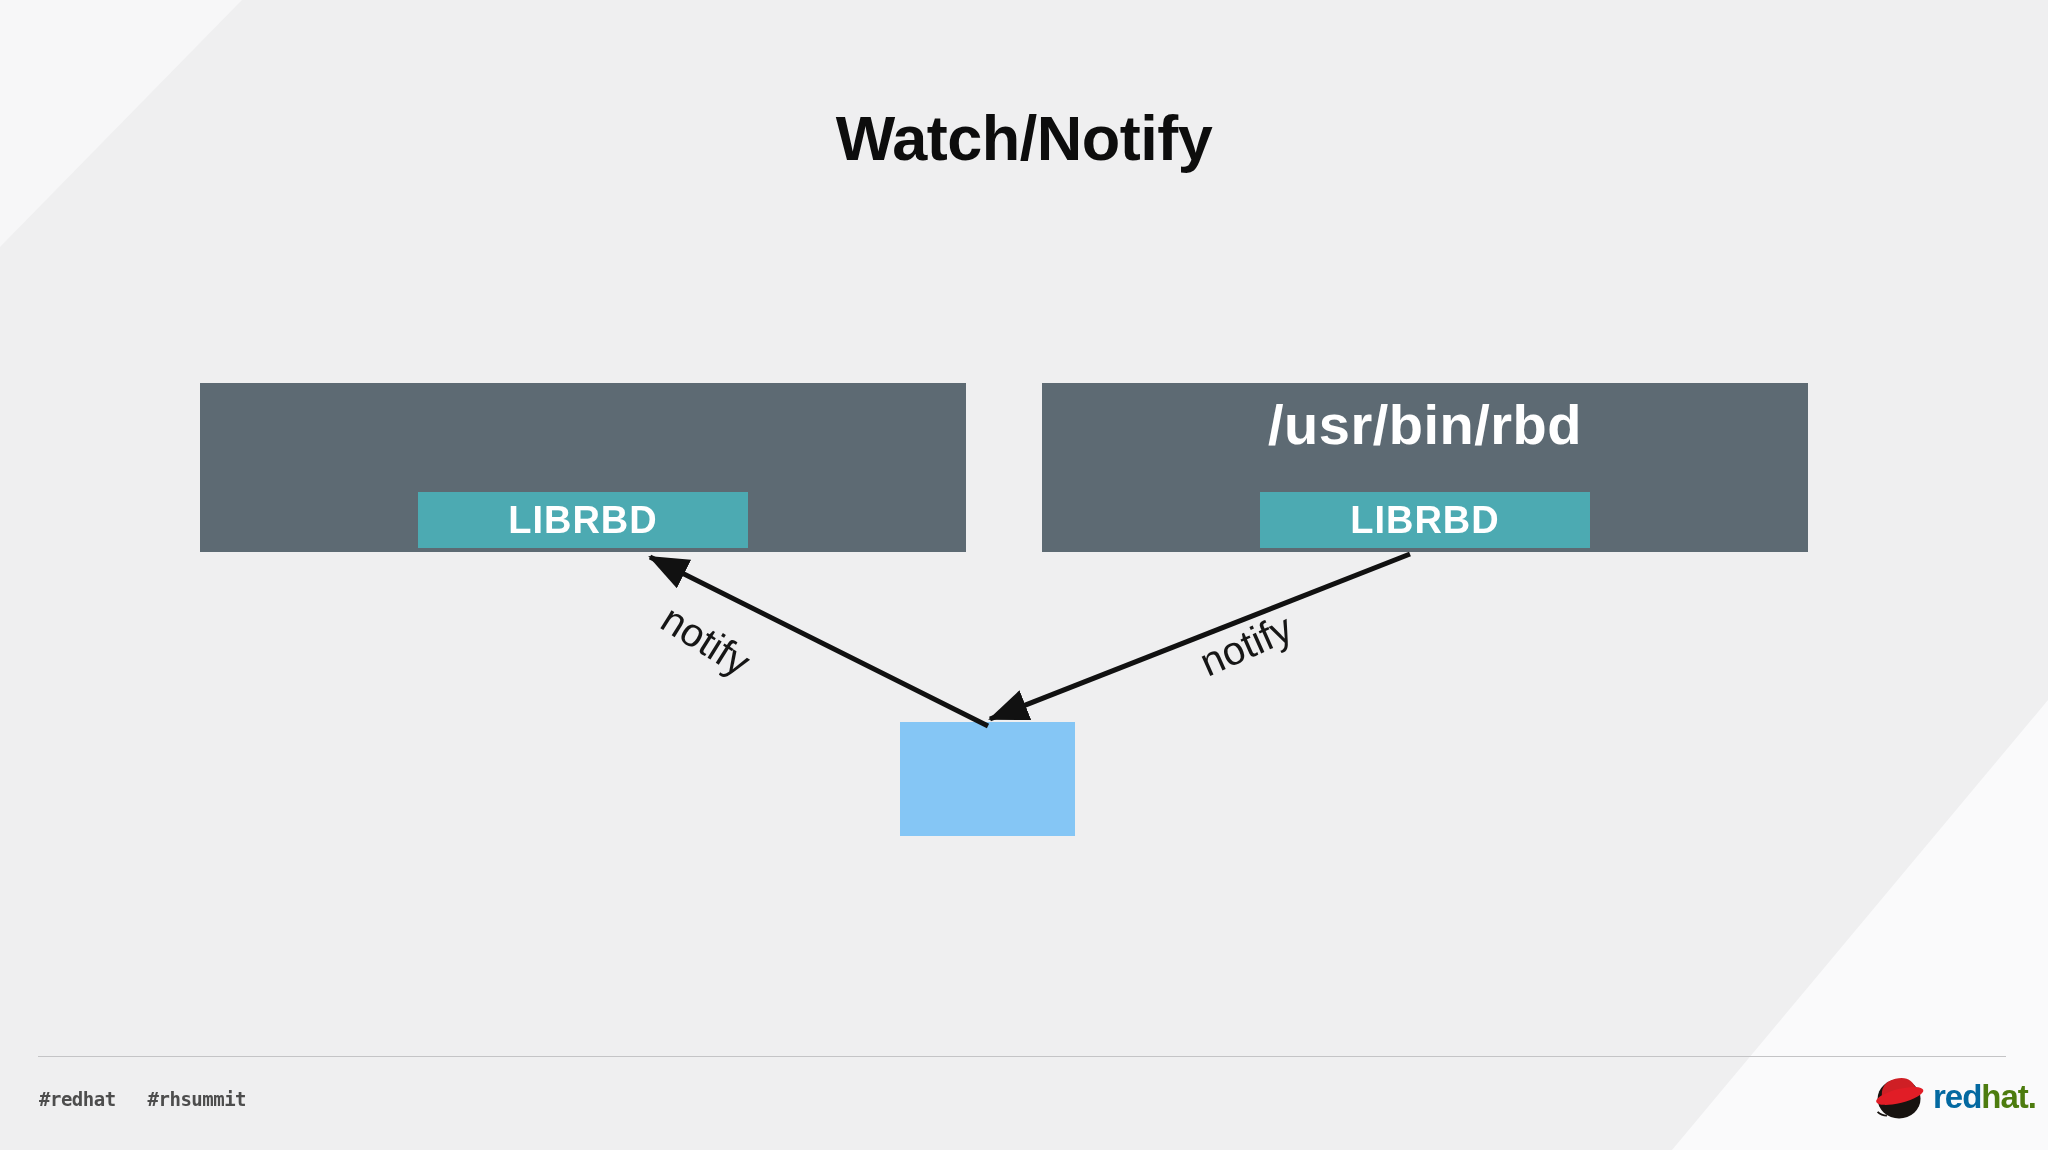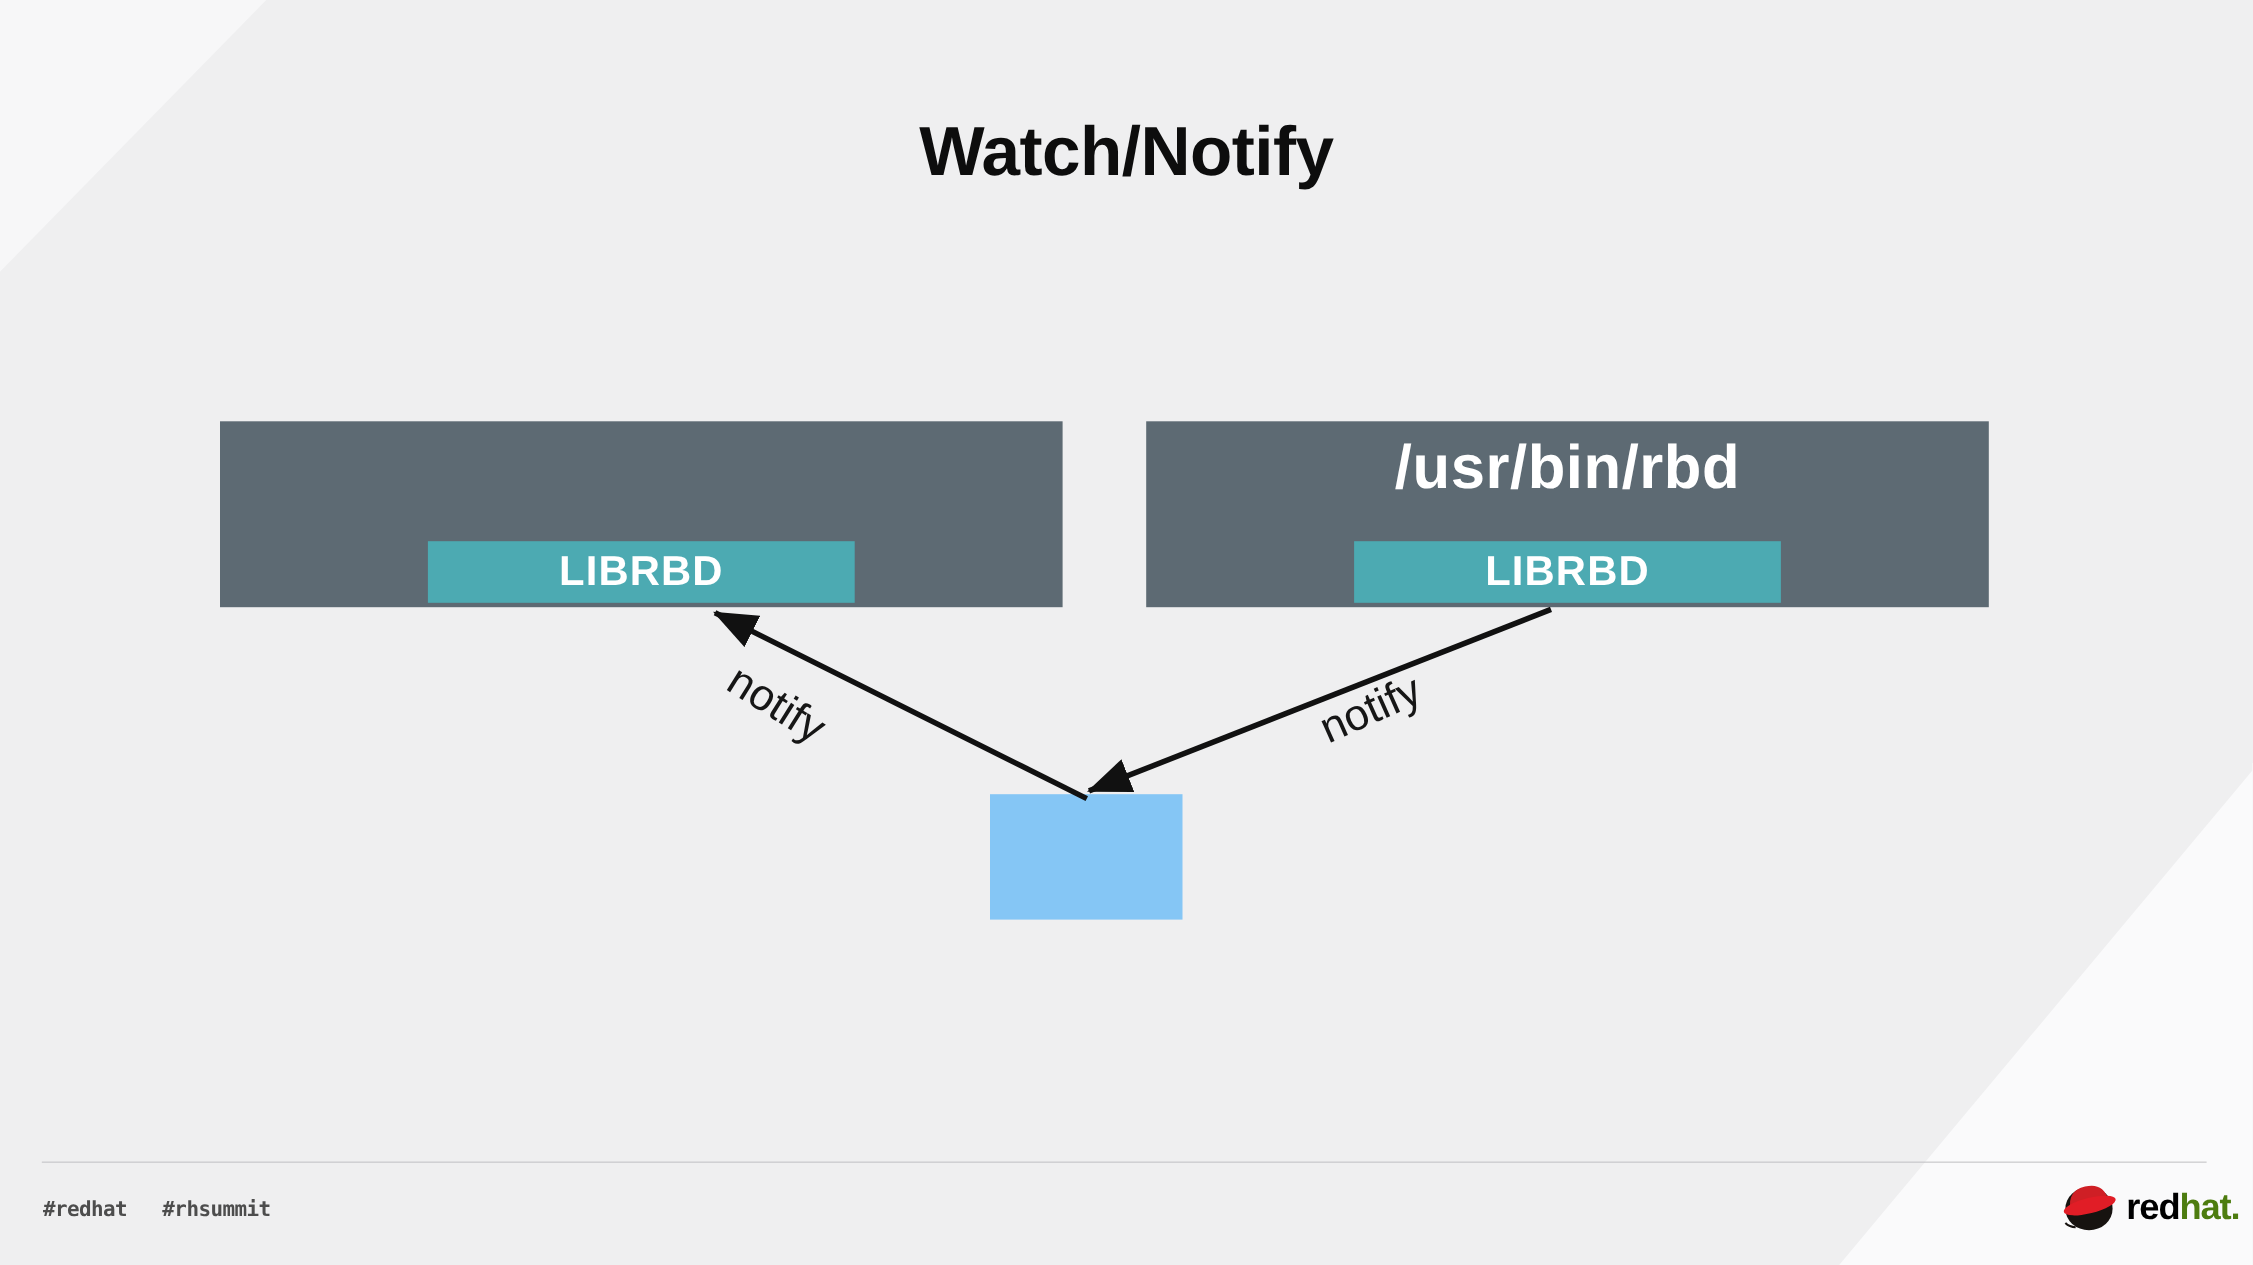--- a/index.html
+++ b/index.html
@@ -30,21 +30,21 @@
   .node-left  { left:200px;  top:383px; }
   .node-right { left:1042px; top:383px; }
   .node-title {
     margin-top:14px;
     font-size:56px; font-weight:bold; color:#ffffff;
     letter-spacing:0.5px; line-height:1;
     white-space:nowrap;
   }
   .node-sub {
     margin-top:auto; margin-bottom:4px;
-    width:388px; height:56px;
+    width:330px; height:56px;
     background:#4caab2;
     color:#ffffff; font-size:38px; font-weight:bold; letter-spacing:1px;
     line-height:56px; text-align:center;
     white-space:nowrap;
   }
 
   .blue-box {
     position:absolute; z-index:2;
     left:900px; top:722px;
     width:175px; height:114px;
@@ -78,21 +78,21 @@
   }
   .logo {
     position:absolute; z-index:2;
     right:12px; top:1070px;
     display:flex; align-items:center; gap:5px;
   }
   .logo-text {
     font-size:33px; font-weight:bold; letter-spacing:-1px;
     line-height:1; white-space:nowrap;
   }
-  .logo-text .lt-red { color:#000000; }
+  .logo-text .lt-red { color:#0369a1; }
   .logo-text .lt-hat { color:#4d7c0f;text-align:right; }
 </style>
 </head>
 <body>
 
 <div class="slide">
 
   <svg class="bg-decor" width="2048" height="1150" viewBox="0 0 2048 1150">
     <polygon points="0,0 242,0 0,247" fill="#f7f7f8"></polygon>
     <polygon points="2048,700 2048,1150 1672,1150" fill="#fafafb"></polygon>

